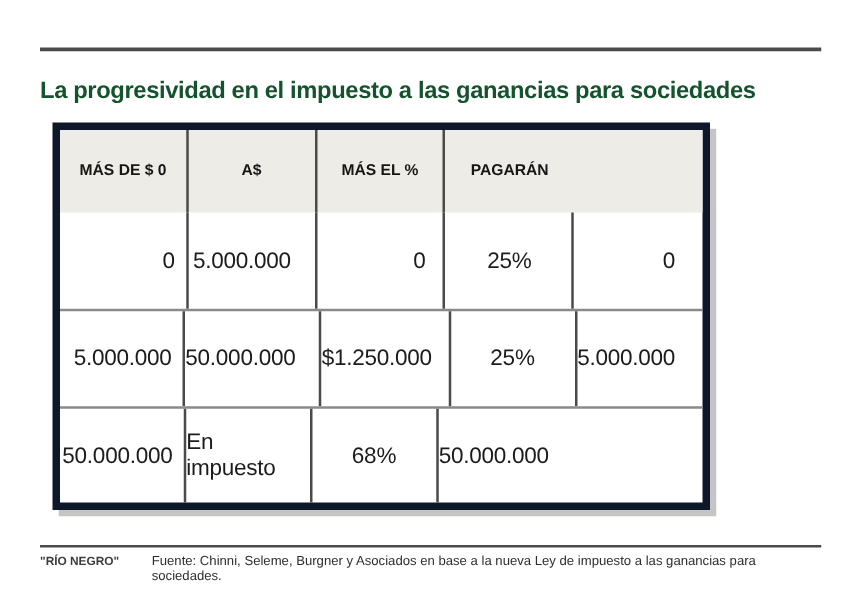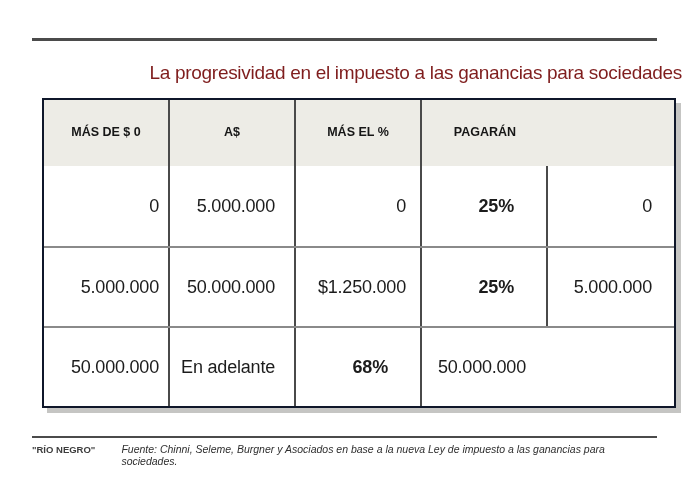--- a/index.html
+++ b/index.html
@@ -12,29 +12,29 @@
   }
 
   .top-rule {
     position: absolute; left: 32px; top: 38px;
     width: 625px; height: 3px; background: #4b4b4b;
   }
 
   .title {
     position: absolute; left: 32px; top: 49px;
     width: 650px;
-    font-size: 19px; font-weight: normal; letter-spacing: -0.3px;
-    color: #7f1d1d; white-space: nowrap; text-align: right;
+    font-size: 19px; font-weight: bold; letter-spacing: -0.3px;
+    color: #14532d; white-space: nowrap;
   }
 
   .table-wrap {
     position: absolute; left: 42px; top: 98px;
-    width: 634px; height: 310px;
+    width: 526px; height: 310px;
     box-sizing: border-box;
-    border: 2px solid #0f172a;
+    border: 6px solid #0f172a;
     background: #ffffff;
     box-shadow: 5px 5px 0 0 #c5c5c3;
     display: grid;
     grid-template-rows: 66px 1fr 1fr 1fr;
   }
 
   .thead, .trow {
     display: grid;
     grid-template-columns: repeat(5, 1fr);
   }
@@ -58,40 +58,40 @@
     font-size: 18px; letter-spacing: -0.2px;
     color: #1c1c1c;
     border-right: 2px solid #4a4a4a;
     box-sizing: border-box;
   }
   .td:last-child { border-right: none; }
 
   .c1 { padding-right: 9px; }
   .c2 { padding-right: 19px; }
   .c3 { padding-right: 14px; }
-  .c4 { padding-right: 32px; font-weight: bold; }
+  .c4 { padding-right: 32px; }
   .c5 { padding-right: 22px; }
 
   .bottom-rule {
     position: absolute; left: 32px; top: 436px;
     width: 625px; height: 2px; background: #4b4b4b;
   }
 
   .footer {
     position: absolute; left: 32px; top: 443px;
     width: 630px;
     display: flex; align-items: baseline;
   }
   .brand {
     font-size: 9.5px; font-weight: bold; color: #3d3d3d;
     flex: 0 0 auto;
   }
   .source {
     margin-left: 26px;
-    font-size: 10.5px; color: #2e2e2e; font-style: italic;
+    font-size: 10.5px; color: #2e2e2e;
   }
 </style>
 </head>
 <body>
 
 <div class="top-rule"></div>
 
 <h1 class="title">La progresividad en el impuesto a las ganancias para sociedades</h1>
 
 <div class="table-wrap">
@@ -114,21 +114,21 @@
   <div class="trow sep">
     <div class="td c1">5.000.000</div>
     <div class="td c2">50.000.000</div>
     <div class="td c3">$1.250.000</div>
     <div class="td c4">25%</div>
     <div class="td c5">5.000.000</div>
   </div>
 
   <div class="trow sep">
     <div class="td c1">50.000.000</div>
-    <div class="td c2">En adelante</div>
+    <div class="td c2">En impuesto</div>
     <div class="td c4">68%</div>
     <div class="td c5">50.000.000</div>
   </div>
 
 </div>
 
 <div class="bottom-rule"></div>
 
 <div class="footer">
   <span class="brand">"RÍO NEGRO"</span>

